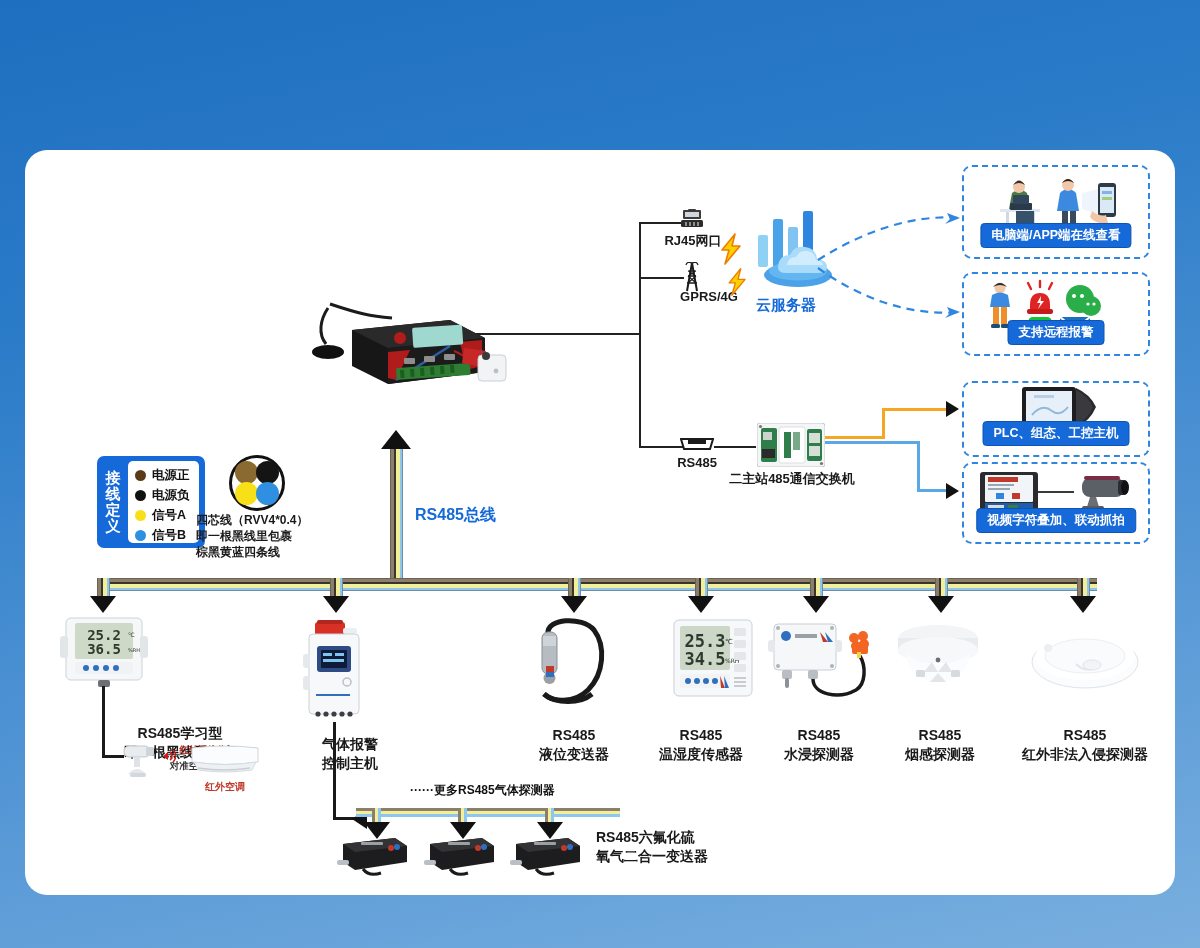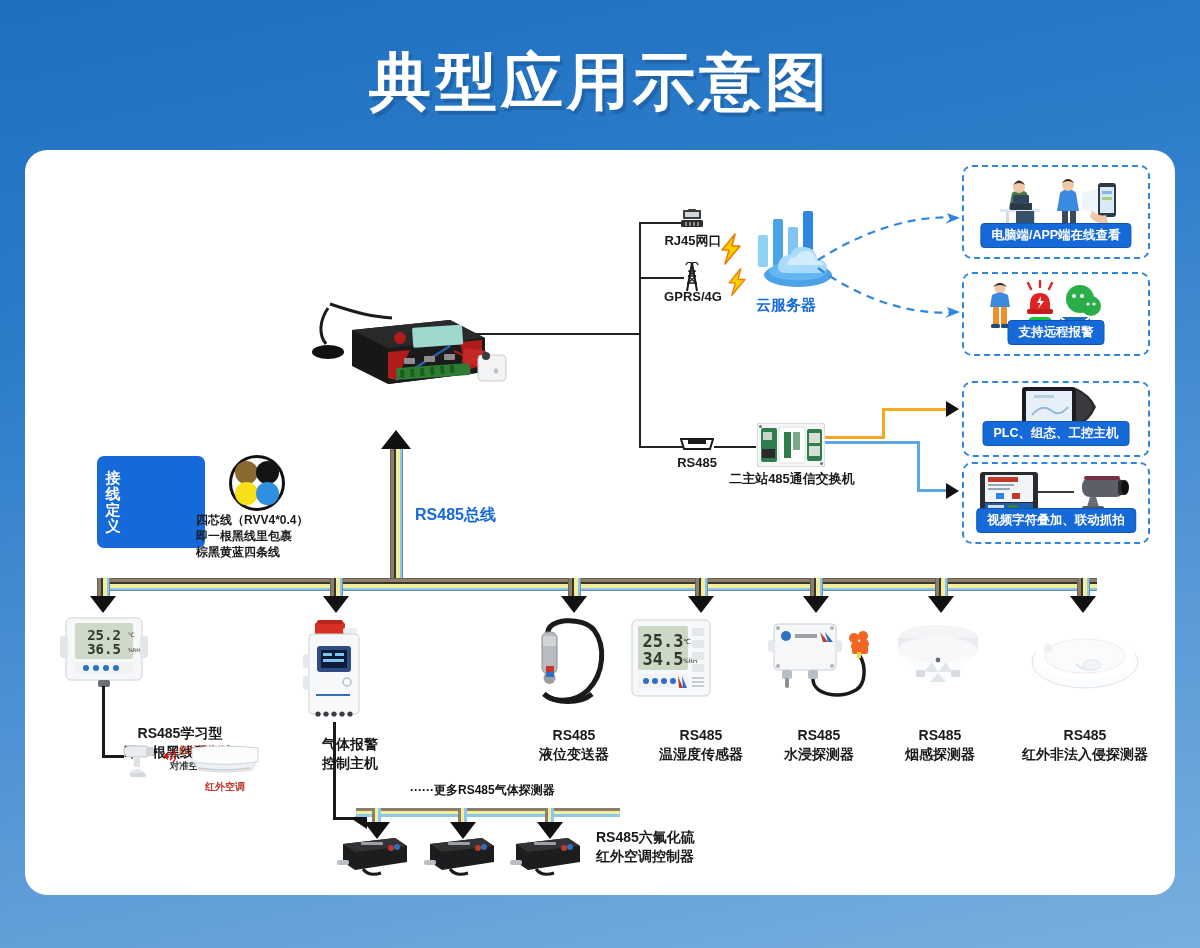--- a/index.html
+++ b/index.html
@@ -110,21 +110,20 @@
 
   
   .ow { position: absolute; background: #f5a623; }
   .bw { position: absolute; background: #5aa9e6; }
 </style>
 </head>
 <body>
 
 <div id="stage">
 
-  <div class="title">典型应用示意图</div>
 
   <div class="canvas"></div>
 
   <div class="line-h" style="left:460px; top:333px; width:180px;"></div>
   <div class="line-v" style="left:639px; top:222px; height:225px;"></div>
   <div class="line-h" style="left:639px; top:222px; width:50px;"></div>
   <div class="line-h" style="left:639px; top:277px; width:45px;"></div>
   <div class="line-h" style="left:639px; top:446px; width:48px;"></div>
 
   <div class="abs" style="left:679px; top:209px; width:26px; height:20px;">
@@ -142,21 +141,21 @@
   <div class="lbl" style="left:650px; top:232px; width:86px; font-size:13px;">RJ45网口</div>
 
   <div class="abs" style="left:679px; top:262px; width:26px; height:30px;">
     <svg width="26" height="30" viewBox="0 0 26 30">
       <path d="M13 1 L8 29 M13 1 L18 29" stroke="#1b1b1b" stroke-width="2" fill="none"></path>
       <path d="M9.5 9 L16.5 9 M9 14 L17 14 M8 21 L18 21" stroke="#1b1b1b" stroke-width="1.6"></path>
       <path d="M9.5 9 L16.5 14 M16.5 9 L9.5 14 M9 14 L17 21 M17 14 L9 21" stroke="#1b1b1b" stroke-width="1.2" fill="none"></path>
       <path d="M13 1 q-5 -2 -6 2 M13 1 q5 -2 6 2" stroke="#1b1b1b" stroke-width="1.2" fill="none"></path>
     </svg>
   </div>
-  <div class="lbl" style="left:648px; top:288px; width:90px;">GPRS/4G</div>
+  <div class="lbl" style="left:664px; top:288px; width:90px;">GPRS/4G</div>
 
   <div class="abs" style="left:715px; top:232px;">
     <svg width="34" height="34" viewBox="0 0 34 34">
       <path d="M20 2 L7 18 L14 18 L10 32 L25 14 L17 14 Z" fill="#ffd000" stroke="#f07c00" stroke-width="1.6" stroke-linejoin="round"></path>
     </svg>
   </div>
   <div class="abs" style="left:723px; top:267px;">
     <svg width="30" height="30" viewBox="0 0 34 34">
       <path d="M20 2 L7 18 L14 18 L10 32 L25 14 L17 14 Z" fill="#ffd000" stroke="#f07c00" stroke-width="1.6" stroke-linejoin="round"></path>
     </svg>
@@ -357,20 +356,38 @@
     </svg>
   </div>
 
   <div class="legendbox" style="left:97px; top:456px; width:108px; height:92px;">
     <div class="vtitle">
       <span>接</span>
       <span>线</span>
       <span>定</span>
       <span>义</span>
     </div>
+    <div class="inner">
+      <div class="row">
+        <span class="dot" style="background:#5b3a17"></span>
+        <span>电源正</span>
+      </div>
+      <div class="row">
+        <span class="dot" style="background:#111111"></span>
+        <span>电源负</span>
+      </div>
+      <div class="row">
+        <span class="dot" style="background:#f7e018"></span>
+        <span>信号A</span>
+      </div>
+      <div class="row">
+        <span class="dot" style="background:#2f8fe0"></span>
+        <span>信号B</span>
+      </div>
+    </div>
   </div>
 
   <div class="cable" style="left:229px; top:455px;">
     <span style="left:3px; top:3px; background:#8a6a2f;"></span>
     <span style="left:24px; top:3px; background:#141414;"></span>
     <span style="left:3px; top:24px; background:#f7e018;"></span>
     <span style="left:24px; top:24px; background:#2f8fe0;"></span>
   </div>
   <div class="lbl" style="left:196px; top:512px; width:140px; text-align:left; font-size:12px;">四芯线（RVV4*0.4）
 即一根黑线里包裹
@@ -523,37 +540,37 @@
       <path d="M6 12 L58 6 L70 14 L70 30 L18 38 L6 30 Z" fill="#1d1d1f"></path>
       <path d="M6 12 L58 6 L70 14 L18 20 Z" fill="#333336"></path>
       <rect x="24" y="10" width="22" height="3" rx="1" fill="#9aa0a6"></rect>
       <circle cx="54" cy="16" r="3" fill="#c0392b"></circle>
       <circle cx="60" cy="15" r="3" fill="#2f6fbf"></circle>
       <rect x="0" y="28" width="12" height="5" rx="2" fill="#b9bfc5"></rect>
       <path d="M26 37 q6 8 18 4" stroke="#1a1a1a" stroke-width="3" fill="none"></path>
     </svg>
   </div>
   <div class="lbl" style="left:596px; top:828px; width:170px; font-size:14px; text-align:left;">RS485六氟化硫
-红外空调控制器</div>
+氧气二合一变送器</div>
 
   <div class="abs" style="left:530px; top:614px; width:86px; height:100px;">
     <svg width="86" height="100" viewBox="0 0 86 100">
       <path d="M18 20 C16 4, 52 2, 64 16 C76 32, 74 60, 58 76 C44 90, 22 88, 14 80" stroke="#1a1a1a" stroke-width="5" fill="none"></path>
       <path d="M14 80 C26 90, 50 90, 62 80" stroke="#1a1a1a" stroke-width="5" fill="none"></path>
       <rect x="12" y="18" width="15" height="42" rx="6" fill="#b7bcc2" stroke="#8b9197"></rect>
       <rect x="13" y="22" width="13" height="10" fill="#cfd4d9"></rect>
       <circle cx="19.5" cy="64" r="6" fill="#9aa0a6"></circle>
       <rect x="16" y="52" width="8" height="6" fill="#c0392b"></rect>
       <rect x="16" y="58" width="8" height="5" fill="#2f6fbf"></rect>
     </svg>
   </div>
   <div class="lbl" style="left:512px; top:726px; width:124px; font-size:14px;">RS485
 液位变送器</div>
 
-  <div class="abs" style="left:630px; top:618px; width:82px; height:80px;">
+  <div class="abs" style="left:672px; top:618px; width:82px; height:80px;">
     <svg width="82" height="80" viewBox="0 0 82 80">
       <rect x="2" y="2" width="78" height="76" rx="5" fill="#f7f8fa" stroke="#cbd1d7"></rect>
       <rect x="8" y="8" width="50" height="44" rx="2" fill="#ccd7c7"></rect>
       <text x="33" y="29" font-family="DejaVu Sans Mono, monospace" font-size="17" font-weight="bold" fill="#2d3a2d" text-anchor="middle">25.3</text>
       <text x="53" y="26" font-family="DejaVu Sans, sans-serif" font-size="7" fill="#2d3a2d">℃</text>
       <text x="33" y="47" font-family="DejaVu Sans Mono, monospace" font-size="17" font-weight="bold" fill="#2d3a2d" text-anchor="middle">34.5</text>
       <text x="53" y="45" font-family="DejaVu Sans, sans-serif" font-size="6" fill="#2d3a2d">%RH</text>
       <rect x="62" y="10" width="12" height="8" rx="1.5" fill="#e3e7ea"></rect>
       <rect x="62" y="22" width="12" height="8" rx="1.5" fill="#e3e7ea"></rect>
       <rect x="62" y="34" width="12" height="8" rx="1.5" fill="#e3e7ea"></rect>

